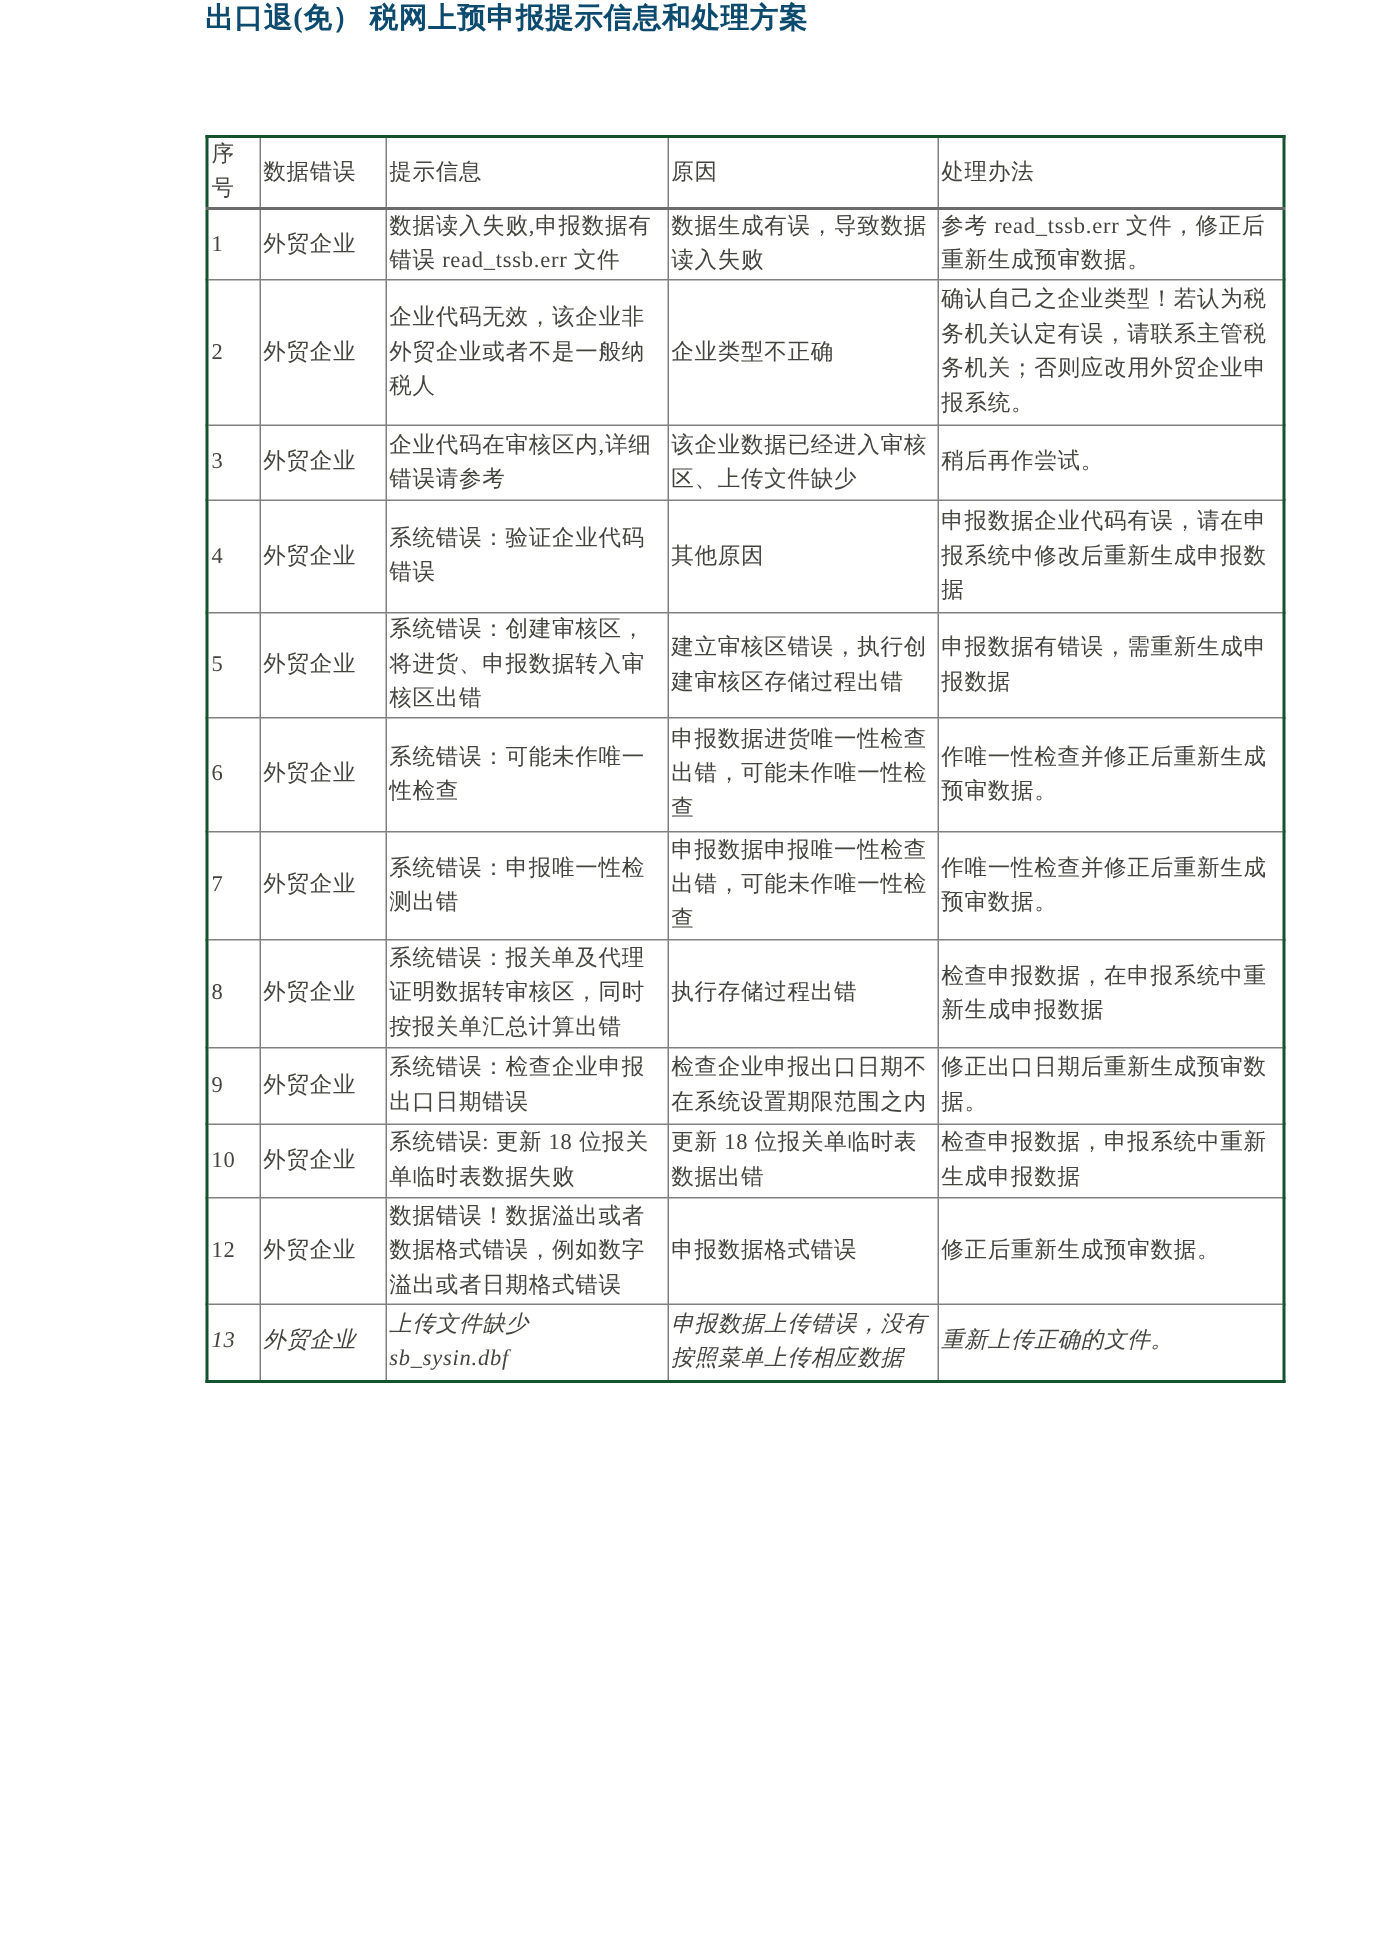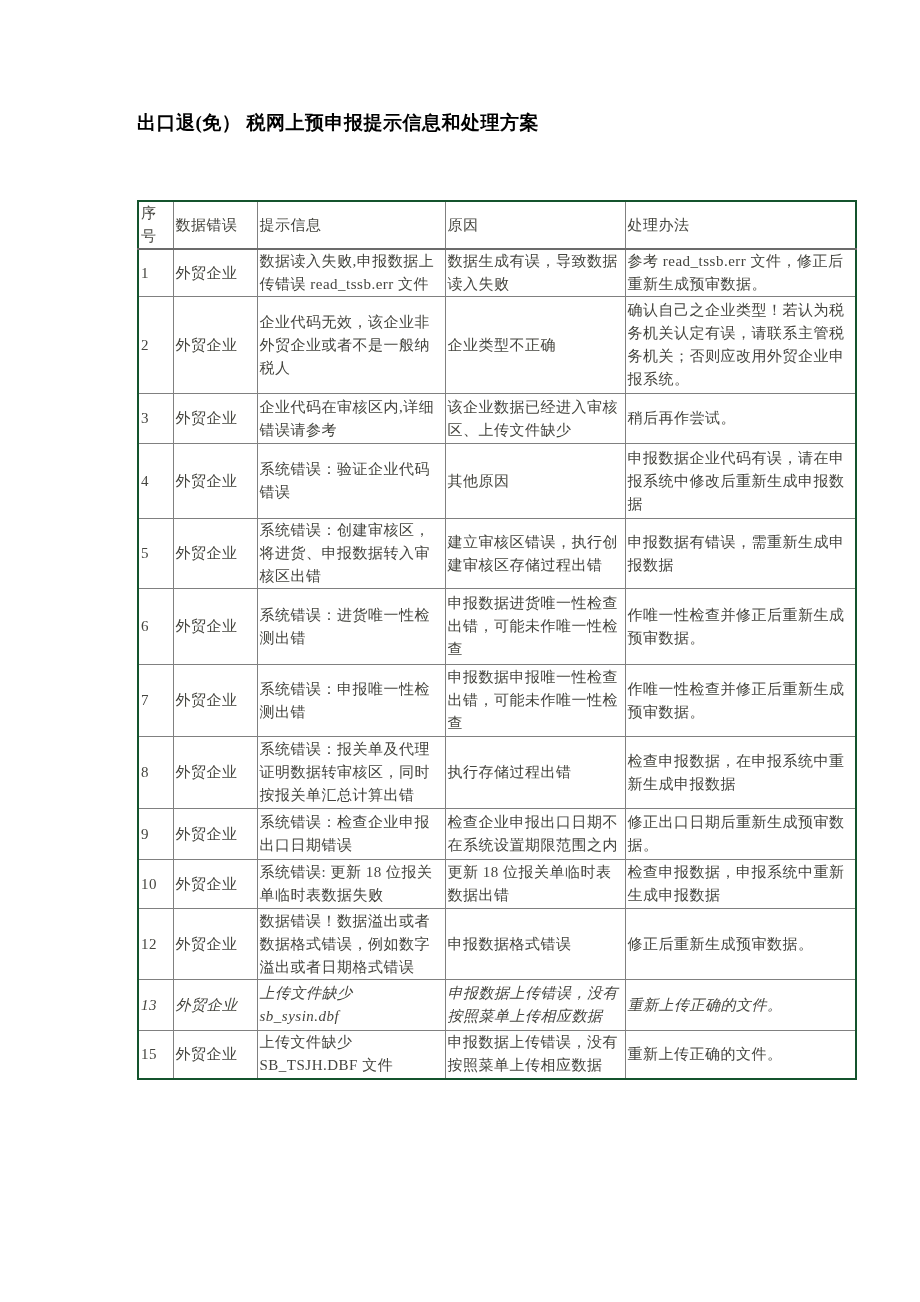--- a/index.html
+++ b/index.html
@@ -15,25 +15,24 @@
     position: relative;
   }
   .page {
     position: absolute;
     left: 137px;
     top: 0;
     width: 740px;
   }
   .doc-title {
     margin: 0;
-    padding-top: 110px;
     font-size: 19px;
     line-height: 25px;
     font-weight: bold;
-    color: #000000;
+    color: #0c4a6e;
     letter-spacing: 0.5px;
   }
   table.err-table {
     margin-top: 65px;
     border-collapse: collapse;
     table-layout: fixed;
     width: 718px;
     border: 2px solid #14532d;
   }
   table.err-table th,
@@ -96,21 +95,21 @@
         <th>数据错误</th>
         <th>提示信息</th>
         <th>原因</th>
         <th>处理办法</th>
       </tr>
     </thead>
     <tbody>
       <tr class="r0">
         <td class="num">1</td>
         <td>外贸企业</td>
-        <td>数据读入失败,申报数据上传错误 read_tssb.err 文件</td>
+        <td>数据读入失败,申报数据有错误 read_tssb.err 文件</td>
         <td>数据生成有误，导致数据读入失败</td>
         <td>参考 read_tssb.err 文件，修正后重新生成预审数据。</td>
       </tr>
       <tr class="r1">
         <td class="num">2</td>
         <td>外贸企业</td>
         <td>企业代码无效，该企业非外贸企业或者不是一般纳税人</td>
         <td>企业类型不正确</td>
         <td>确认自己之企业类型！若认为税务机关认定有误，请联系主管税务机关；否则应改用外贸企业申报系统。</td>
       </tr>
@@ -131,21 +130,21 @@
       <tr class="r4">
         <td class="num">5</td>
         <td>外贸企业</td>
         <td>系统错误：创建审核区，将进货、申报数据转入审核区出错</td>
         <td>建立审核区错误，执行创建审核区存储过程出错</td>
         <td>申报数据有错误，需重新生成申报数据</td>
       </tr>
       <tr class="r5">
         <td class="num">6</td>
         <td>外贸企业</td>
-        <td>系统错误：进货唯一性检测出错</td>
+        <td>系统错误：可能未作唯一性检查</td>
         <td>申报数据进货唯一性检查出错，可能未作唯一性检查</td>
         <td>作唯一性检查并修正后重新生成预审数据。</td>
       </tr>
       <tr class="r6">
         <td class="num">7</td>
         <td>外贸企业</td>
         <td>系统错误：申报唯一性检测出错</td>
         <td>申报数据申报唯一性检查出错，可能未作唯一性检查</td>
         <td>作唯一性检查并修正后重新生成预审数据。</td>
       </tr>
@@ -178,22 +177,15 @@
         <td>修正后重新生成预审数据。</td>
       </tr>
       <tr class="r12">
         <td class="num">13</td>
         <td>外贸企业</td>
         <td>上传文件缺少
 sb_sysin.dbf</td>
         <td>申报数据上传错误，没有按照菜单上传相应数据</td>
         <td>重新上传正确的文件。</td>
       </tr>
-      <tr class="r14">
-        <td class="num">15</td>
-        <td>外贸企业</td>
-        <td>上传文件缺少 SB_TSJH.DBF 文件</td>
-        <td>申报数据上传错误，没有按照菜单上传相应数据</td>
-        <td>重新上传正确的文件。</td>
-      </tr>
     </tbody>
   </table>
 </div>
 
 </body></html>

